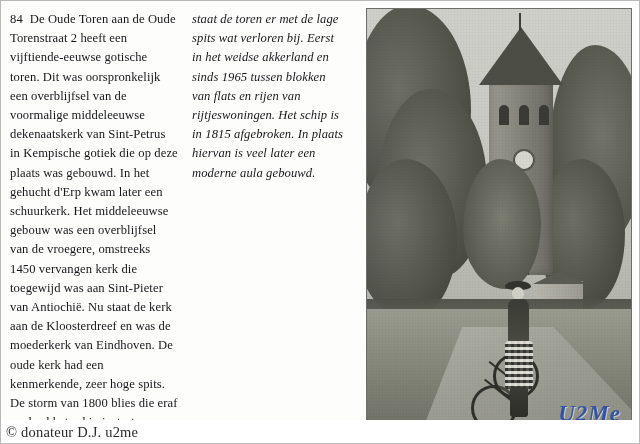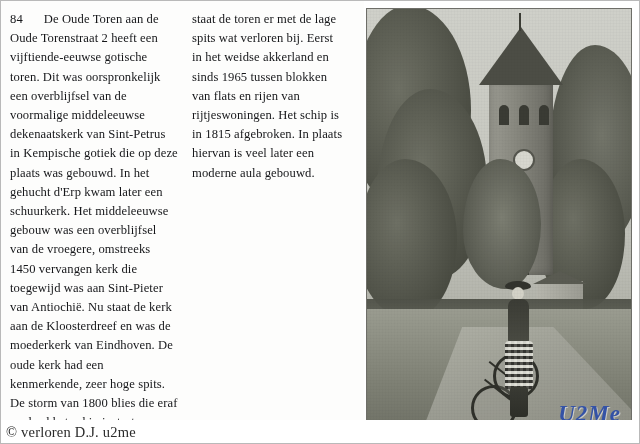--- a/index.html
+++ b/index.html
@@ -47,27 +47,27 @@
   }
 
   .column {
     font-size: 12.6px;
     line-height: 19.2px;
     color: #16171a;
     letter-spacing: 0.1px;
     text-align: left;
   }
   #column-left { width: 168px; }
-  #column-right { width: 152px; }
+  #column-right { width: 152px; font-style: italic; }
 
   .para {
     margin: 0;
   }
   .itemno {
-    margin-right: 21px;
+    margin-right: 7px;
   }
 
   
   #photo {
     position: absolute;
     left: 366px;
     top: 8px;
     width: 266px;
     height: 428px;
     overflow: hidden;
@@ -383,18 +383,18 @@
       </div>
 
       <div id="photo-grain"></div>
 
       <div id="watermark-u2me"><span>U</span><span class="wm-2">2</span><span>Me</span></div>
 
     </div>
   </div>
 
   <div id="credit-bar">
-    <span id="credit-text">© verloren D.J. u2me</span>
+    <span id="credit-text">© donateur D.J. u2me</span>
   </div>
 
   <div id="scan-frame"></div>
 
 </div>
 
 </body></html>

